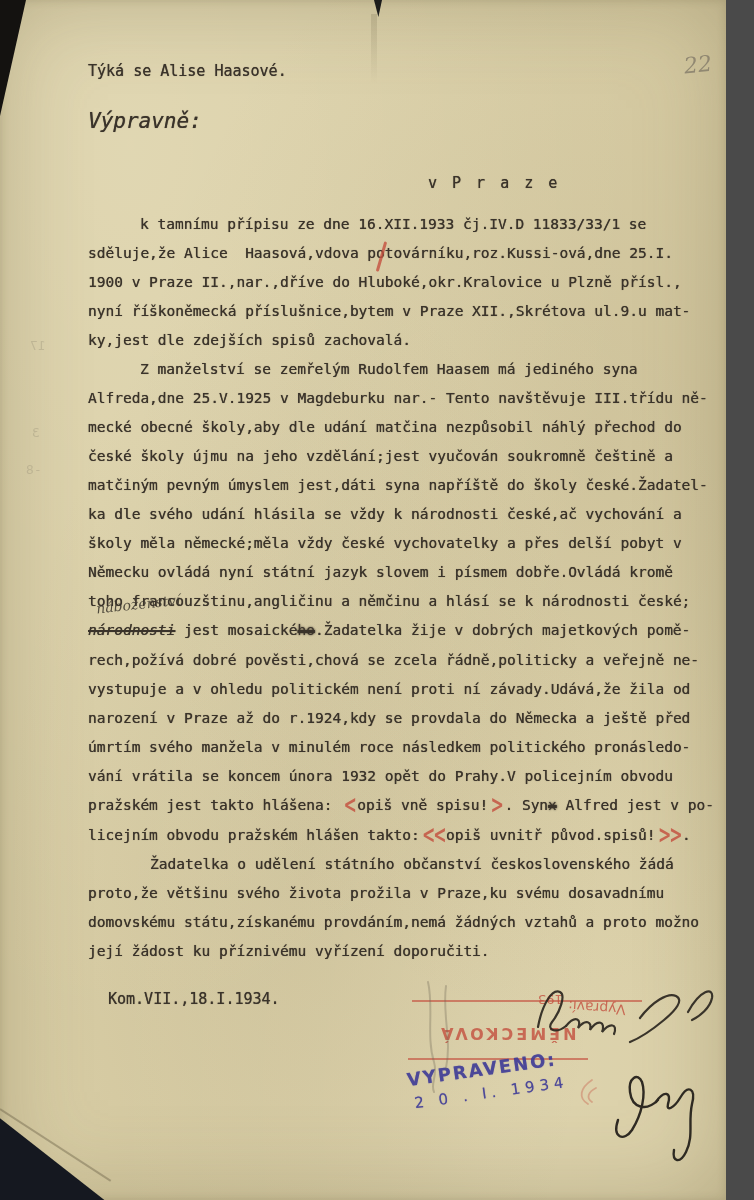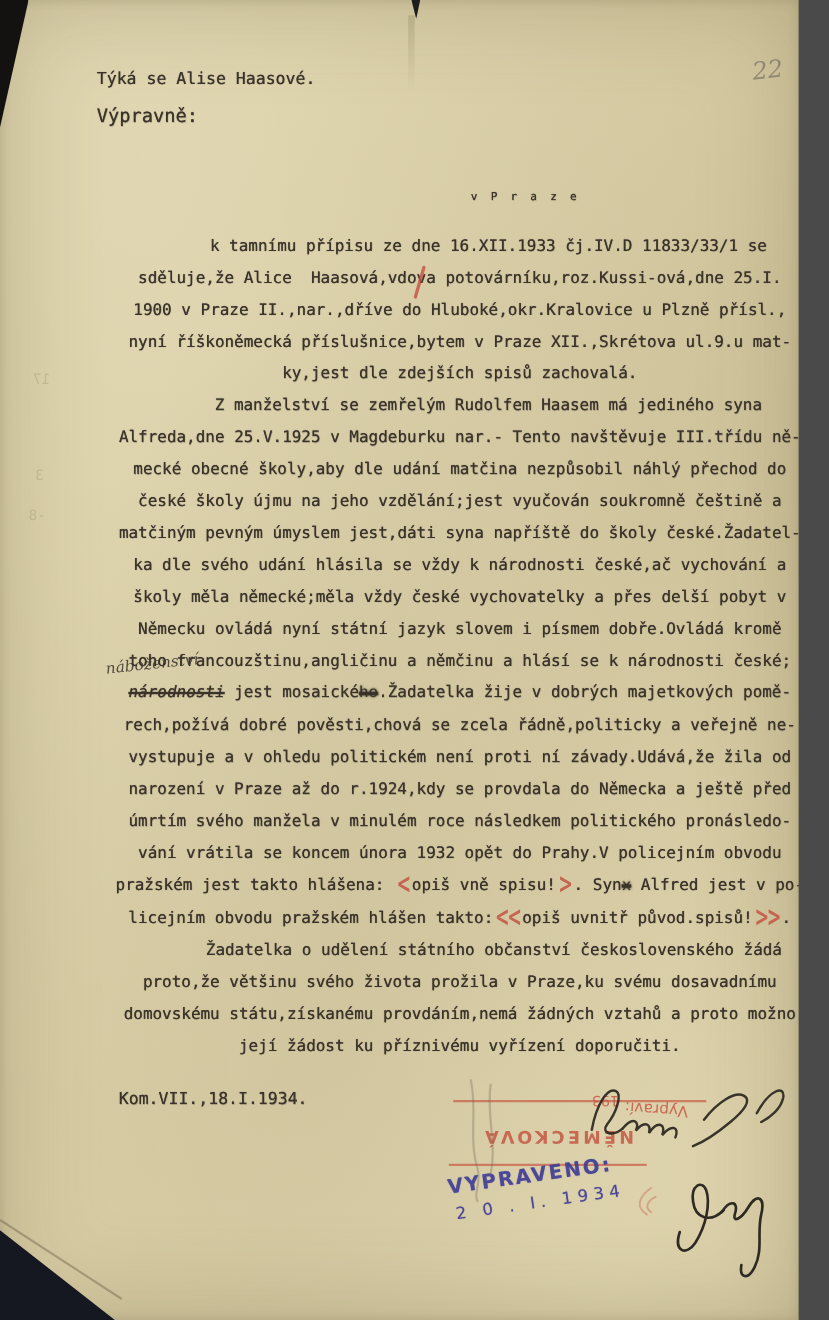--- a/index.html
+++ b/index.html
@@ -11,25 +11,25 @@
       radial-gradient(ellipse at 42% 72%, rgba(125,108,70,.12), transparent 50%),
       radial-gradient(ellipse at 68% 92%, rgba(255,248,220,.16), transparent 55%),
       var(--paper,#d8cda5);
     box-shadow: inset 0 0 90px rgba(110,95,60,.32), inset 0 0 10px rgba(90,80,50,.22);
     font-family:"DejaVu Sans Mono","Liberation Mono",monospace;
     color:var(--ink,#3a332a);
   }
   .tw{ text-shadow:0 0 .7px rgba(56,49,40,.8), .4px .4px 0 rgba(56,49,40,.22); }
   .abs{ position:absolute; }
   .subject{ left:88px; top:62px;  font-size:15px; }
-  .dispatch{ left:88px; top:96px; font-size:17px; }
+  .dispatch{ left:88px; top:109px; font-size:21px;font-style:italic; }
   .addressee{ left:183px; top:143px; font-size:15px; }
-  .place{ left:428px; top:174px; font-size:10px; letter-spacing:3px; }
+  .place{ left:428px; top:174px; font-size:15px; letter-spacing:3px; }
   .bodytext{ left:88px; top:210px; width:660px; font-size:14.5px; line-height:29px; white-space:pre; }
-  .tline{ min-height:29px;text-align:center; }
+  .tline{ min-height:29px; }
   .seg-struck{ text-decoration:line-through; text-decoration-thickness:2px;font-style:italic; }
   .seg-blot{ text-decoration:line-through; text-decoration-thickness:3px; text-shadow:0 0 2px var(--ink,#3a332a);font-family:Liberation Mono, monospace; }
   .seg-chev{ color:var(--red,#c4503f); font-family:"DejaVu Sans",sans-serif; font-weight:bold;
     display:inline-block; transform:scaleY(1.75) scaleX(1.1); transform-origin:center;
     opacity:.82; letter-spacing:-2px; margin:0 3px; text-shadow:none; }
   .dateline{ left:108px; top:990px; font-size:15px; }
   .corner-note{ left:684px; top:52px; font-size:22px; color:var(--pencil,#837b69);
     font-family:"DejaVu Serif",serif; font-style:italic; transform:rotate(-6deg); opacity:.8; }
   .handwritten{ left:96px; top:596px; font-size:14px; color:#3a352c;
     font-family:"DejaVu Serif",serif; font-style:italic; transform:rotate(-6deg); opacity:.85; }

